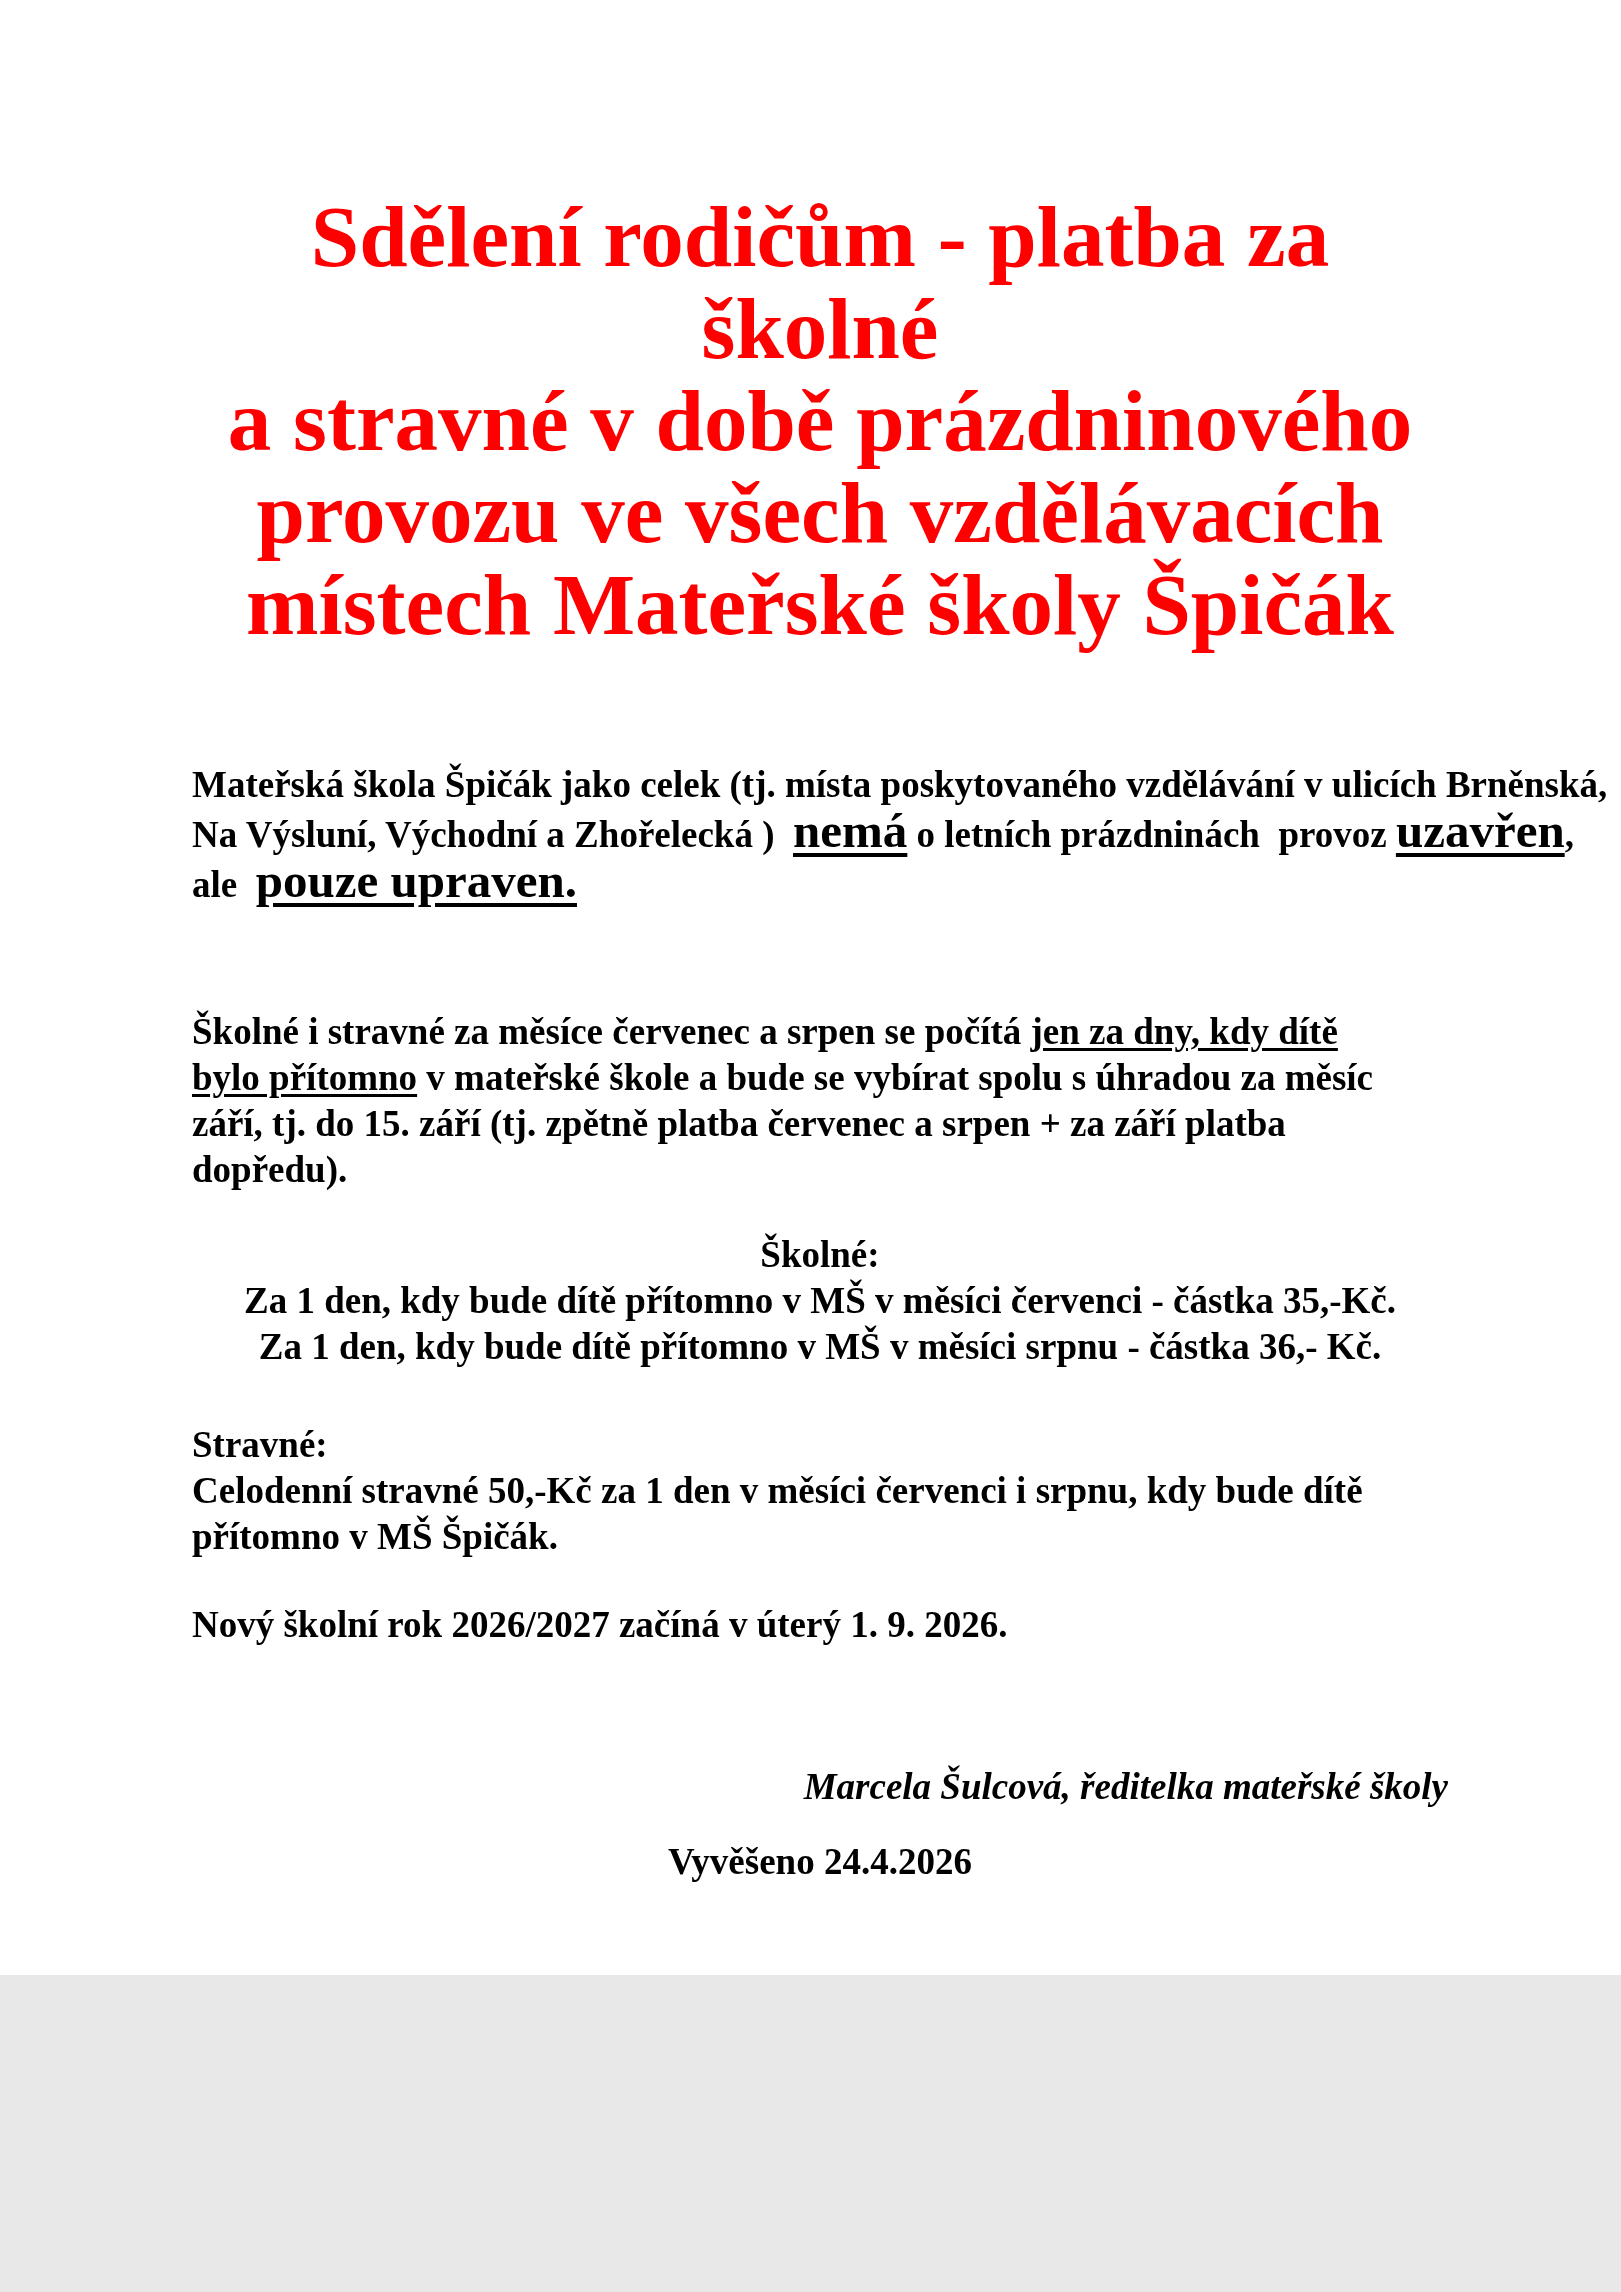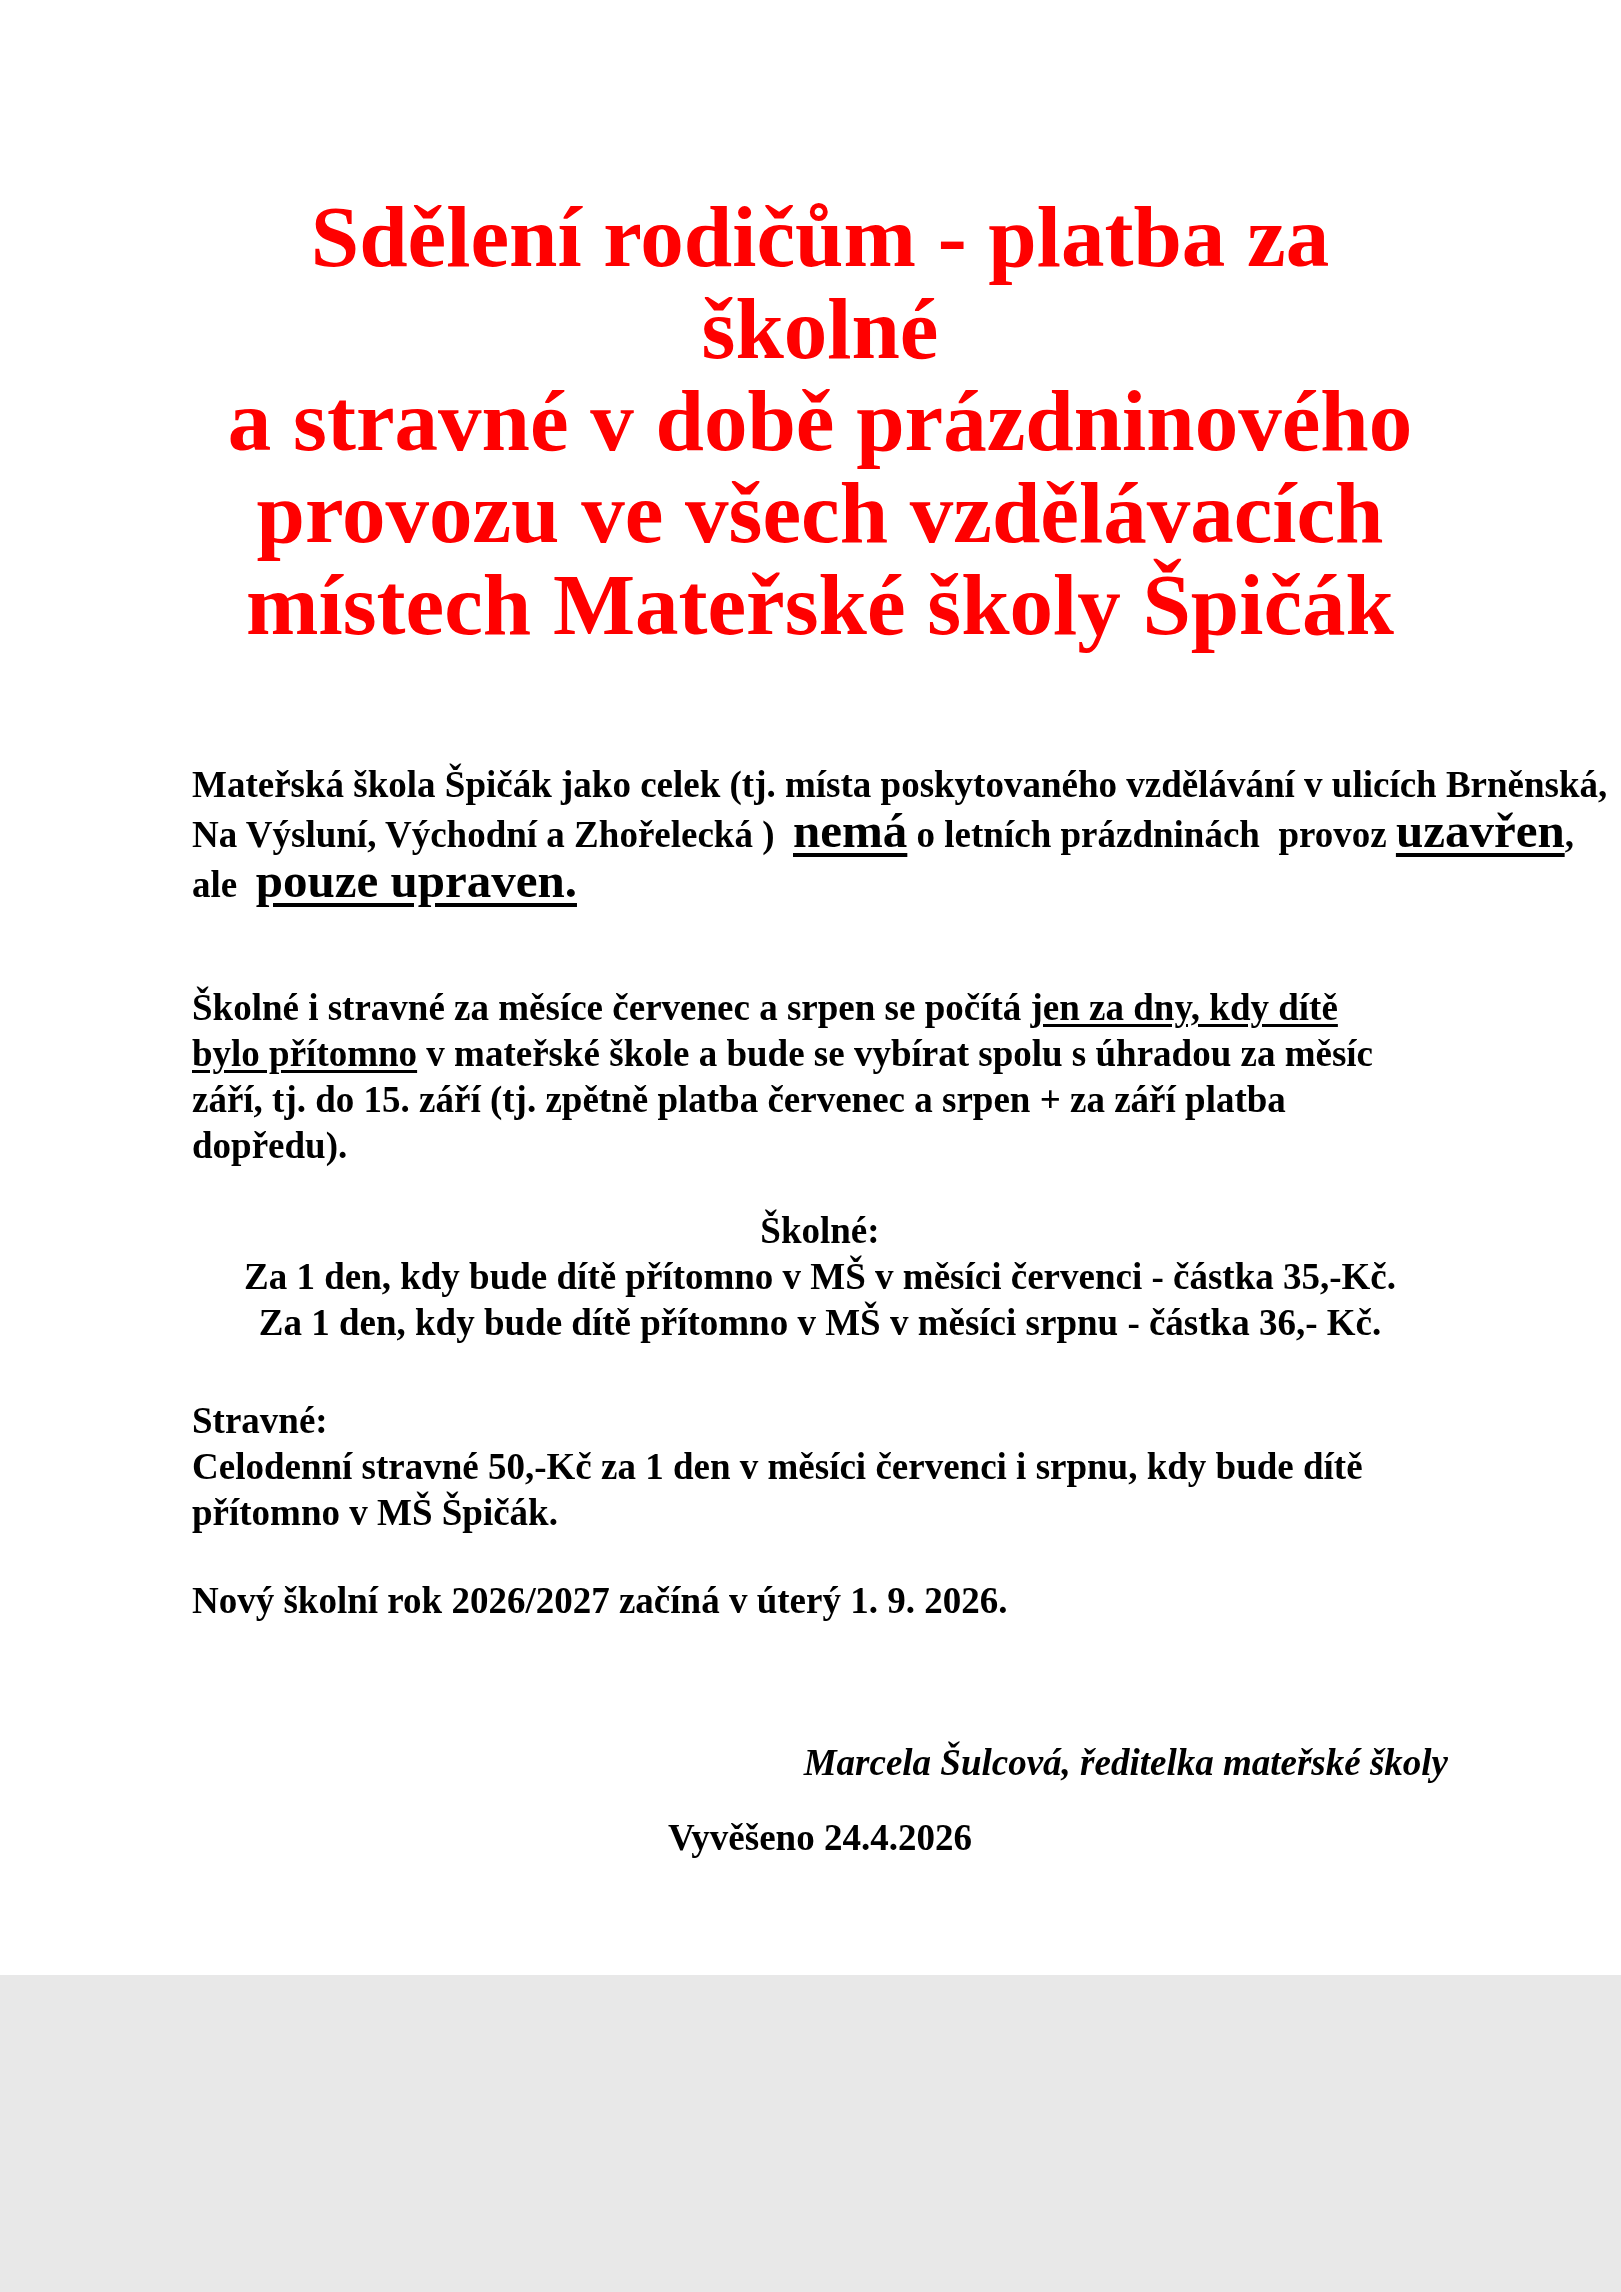--- a/index.html
+++ b/index.html
@@ -22,21 +22,21 @@
     text-align: center;
     letter-spacing: 0;
   }
   .title .t-line { display: block; }
   .para {
     font-size: 37px;
     line-height: 46px;
     white-space: pre;
   }
   .p-intro     { margin-top: 111px; }
-  .p-payment   { margin-top: 77px; }
+  .p-payment   { margin-top: 101px; }
   .p-skolne    { margin-top: 39px; text-align: center; }
   .p-stravne   { margin-top: 52px; }
   .p-operation { margin-top: 128px; }
   .p-newyear   { margin-top: 42px; }
   .p-signature { margin-top: 116px; text-align: right; font-style: italic; }
   .p-posted    { margin-top: 29px; text-align: center; }
   .big { font-size: 49px; }
   .u {
     text-decoration: underline;
     text-decoration-thickness: 0.09em;

